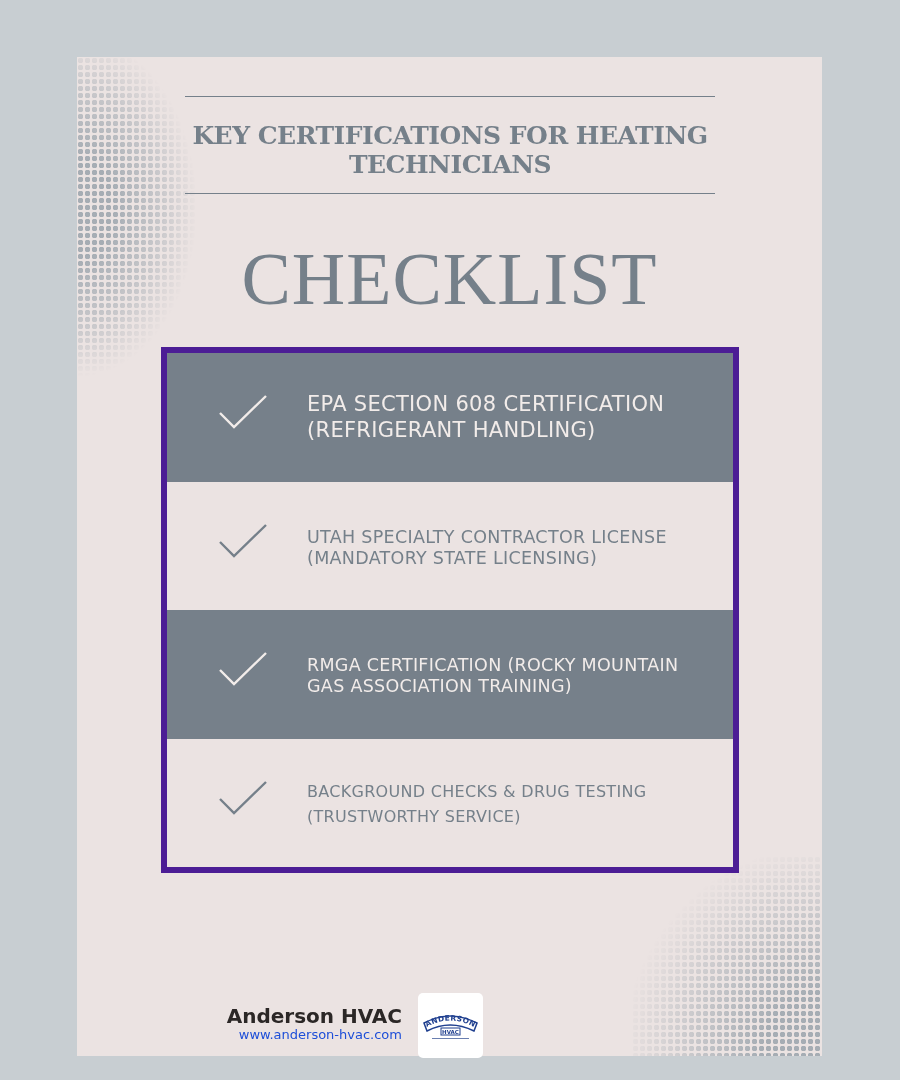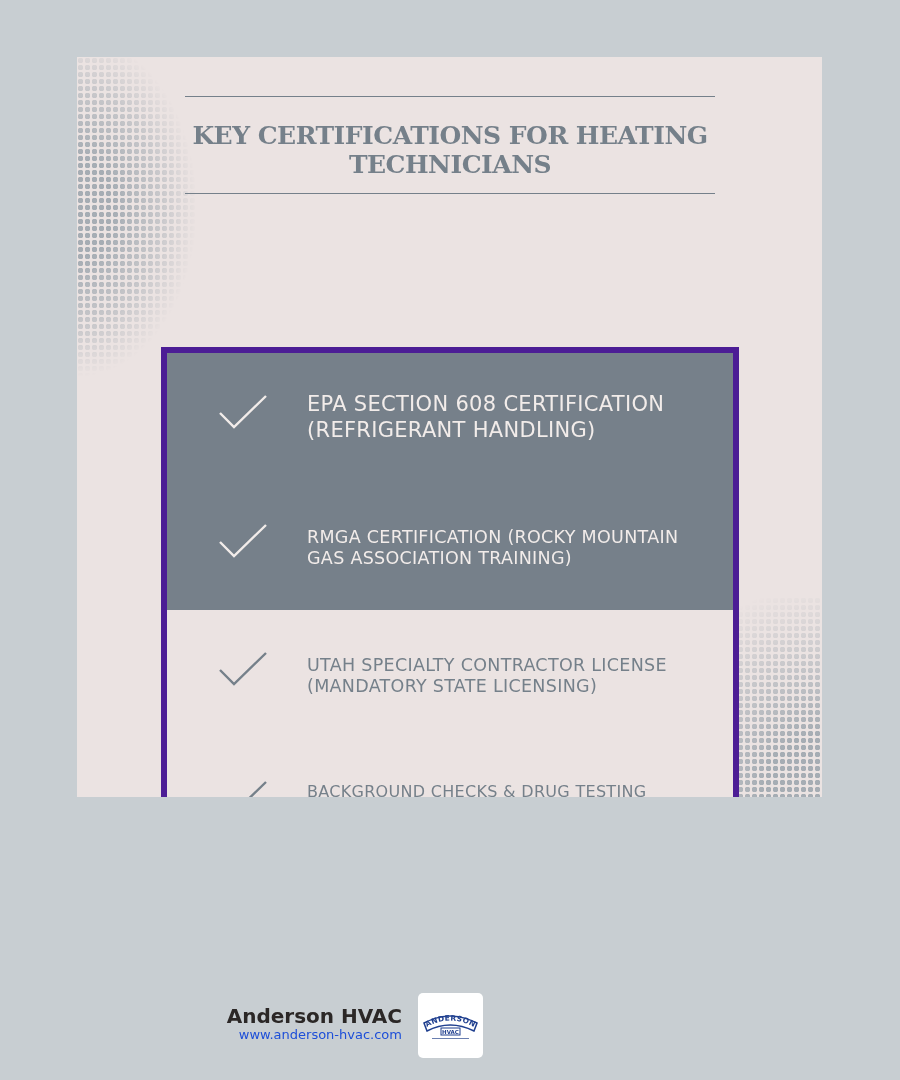--- a/index.html
+++ b/index.html
@@ -6,21 +6,21 @@
   body {
     width: 900px; height: 1080px;
     background: #c8ced2;
     position: relative;
     overflow: hidden;
     font-family: "Liberation Sans", sans-serif;
   }
   .card {
     position: absolute;
     left: 77px; top: 57px;
-    width: 745px; height: 740px;
+    width: 745px; height: 999px;
     background: #ebe3e2;
     overflow: hidden;
   }
   .halftone-tl {
     position: absolute;
     left: 0; top: 0;
     width: 120px; height: 320px;
     background-image: radial-gradient(circle, #a6adb4 2.6px, transparent 3px);
     background-size: 7px 7px;
     -webkit-mask-image: radial-gradient(ellipse 120px 170px at 0px 150px, #000 30%, rgba(0,0,0,0.5) 70%, transparent 100%);
@@ -125,39 +125,40 @@
 <body>
 
 <div class="card">
   <div class="halftone-tl"></div>
   <div class="halftone-br"></div>
 
   <div class="rule top"></div>
   <div class="subtitle">KEY CERTIFICATIONS FOR HEATING TECHNICIANS</div>
   <div class="rule bottom"></div>
 
+  <div class="title">CHECKLIST</div>
 
   <div class="list">
     <div class="row dark">
       <svg class="check" viewBox="0 0 52 40">
         <polyline points="3,20 17,34 49,3" fill="none" stroke="#f2ecea" stroke-width="2.4"></polyline>
       </svg>
       <div class="row-text big">EPA SECTION 608 CERTIFICATION (REFRIGERANT HANDLING)</div>
     </div>
+    <div class="row light">
+      <svg class="check" viewBox="0 0 52 40">
+        <polyline points="3,20 17,34 49,3" fill="none" stroke="#75808a" stroke-width="2.4"></polyline>
+      </svg>
+      <div class="row-text small">UTAH SPECIALTY CONTRACTOR LICENSE (MANDATORY STATE LICENSING)</div>
+    </div>
     <div class="row dark">
       <svg class="check" viewBox="0 0 52 40">
         <polyline points="3,20 17,34 49,3" fill="none" stroke="#f2ecea" stroke-width="2.4"></polyline>
       </svg>
       <div class="row-text small">RMGA CERTIFICATION (ROCKY MOUNTAIN GAS ASSOCIATION TRAINING)</div>
-    </div>
-    <div class="row light">
-      <svg class="check" viewBox="0 0 52 40">
-        <polyline points="3,20 17,34 49,3" fill="none" stroke="#75808a" stroke-width="2.4"></polyline>
-      </svg>
-      <div class="row-text small">UTAH SPECIALTY CONTRACTOR LICENSE (MANDATORY STATE LICENSING)</div>
     </div>
     <div class="row light">
       <svg class="check" viewBox="0 0 52 40">
         <polyline points="3,20 17,34 49,3" fill="none" stroke="#75808a" stroke-width="2.4"></polyline>
       </svg>
       <div class="row-text mid">BACKGROUND CHECKS &amp; DRUG TESTING (TRUSTWORTHY SERVICE)</div>
     </div>
   </div>
 </div>
 

